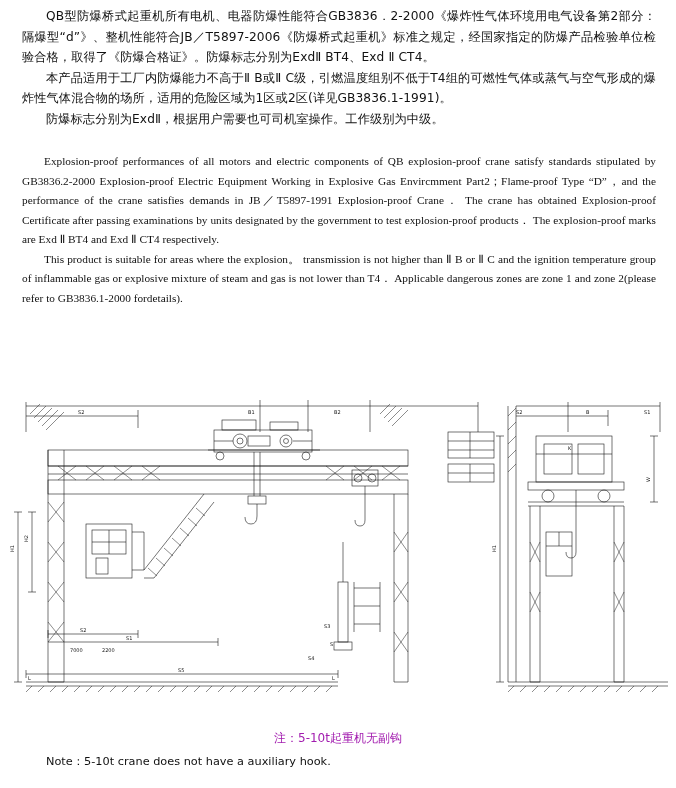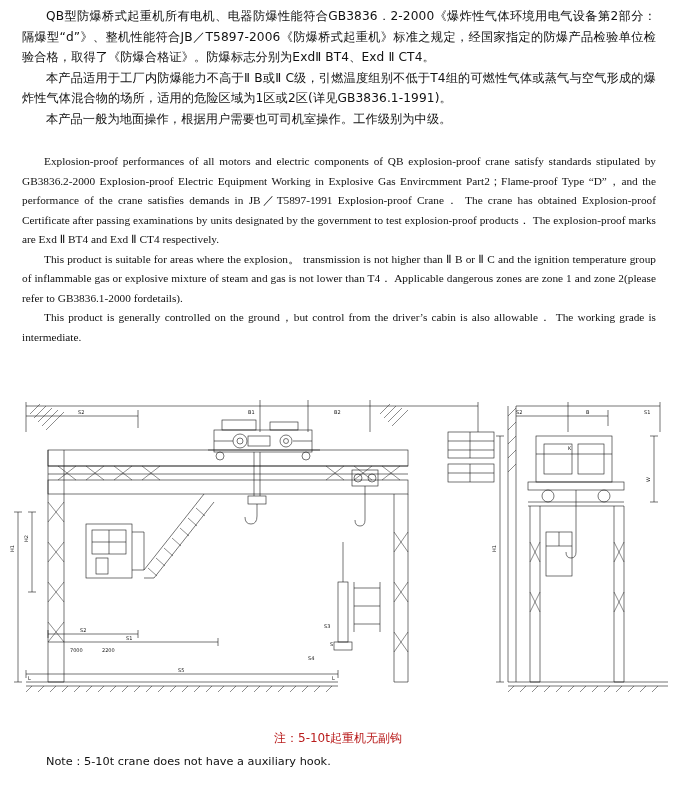--- a/index.html
+++ b/index.html
@@ -75,21 +75,21 @@
 
   
   .note-cn {
     position: absolute;
     left: 0;
     top: 730px;
     width: 676px;
     text-align: center;
     font-family: "DejaVu Sans", sans-serif;
     font-size: 12px;
-    color: #b91c1c;
+    color: #a21caf;
   }
   .note-en {
     position: absolute;
     left: 0;
     top: 754px;
     width: 676px;
     text-align: left;
     font-family: "DejaVu Sans", sans-serif;
     font-size: 11.3px;
     color: #111;
@@ -97,27 +97,26 @@
   }
 </style>
 </head>
 <body>
 
 <div class="page">
 
   <div class="cn-block">
     <p class="cn-indent">QB型防爆桥式起重机所有电机、电器防爆性能符合GB3836．2-2000《爆炸性气体环境用电气设备第2部分：隔爆型“d”》、整机性能符合JB／T5897-2006《防爆桥式起重机》标准之规定，经国家指定的防爆产品检验单位检验合格，取得了《防爆合格证》。防爆标志分别为ExdⅡ BT4、Exd Ⅱ CT4。</p>
     <p class="cn-indent">本产品适用于工厂内防爆能力不高于Ⅱ B或Ⅱ C级，引燃温度组别不低于T4组的可燃性气体或蒸气与空气形成的爆炸性气体混合物的场所，适用的危险区域为1区或2区(详见GB3836.1-1991)。</p>
-    <p class="cn-indent">本产品一般为地面操作，根据用户需要也可司机室操作。工作级别为中级。</p>
+    <p class="cn-indent">防爆标志分别为ExdⅡ，根据用户需要也可司机室操作。工作级别为中级。</p>
   </div>
 
   <div class="en-block">
     <p class="en-indent">Explosion-proof performances of all motors and electric components of QB explosion-proof crane satisfy standards stipulated by GB3836.2-2000 Explosion-proof Electric Equipment Working in Explosive Gas Envircmment Part2；Flame-proof Type “D”，and the performance of the crane satisfies demands in JB／T5897-1991 Explosion-proof Crane． The crane has obtained Explosion-proof Certificate after passing examinations by units designated by the government to test explosion-proof products． The explosion-proof marks are Exd Ⅱ BT4 and Exd Ⅱ CT4 respectively.</p>
     <p class="en-indent">This product is suitable for areas where the explosion。 transmission is not higher than Ⅱ B or Ⅱ C and the ignition temperature group of inflammable gas or explosive mixture of steam and gas is not lower than T4． Applicable dangerous zones are zone 1 and zone 2(please refer to GB3836.1-2000 fordetails).</p>
-    <p class="en-indent">This product is generally controlled on the ground，but control from the driver’s cabin is also allowable． The working grade is intermediate.</p>
   </div>
 
   <div class="drawing">
     <svg width="660" height="320" viewBox="0 0 660 320" xmlns="http://www.w3.org/2000/svg">
       <g stroke="#1a1a1a" fill="none" stroke-width="0.6" shape-rendering="geometricPrecision">
 
         <line x1="18" y1="14" x2="470" y2="14"></line>
         <line x1="18" y1="10" x2="18" y2="40"></line>
         <line x1="470" y1="10" x2="470" y2="40"></line>
         <line x1="18" y1="24" x2="130" y2="24"></line>

